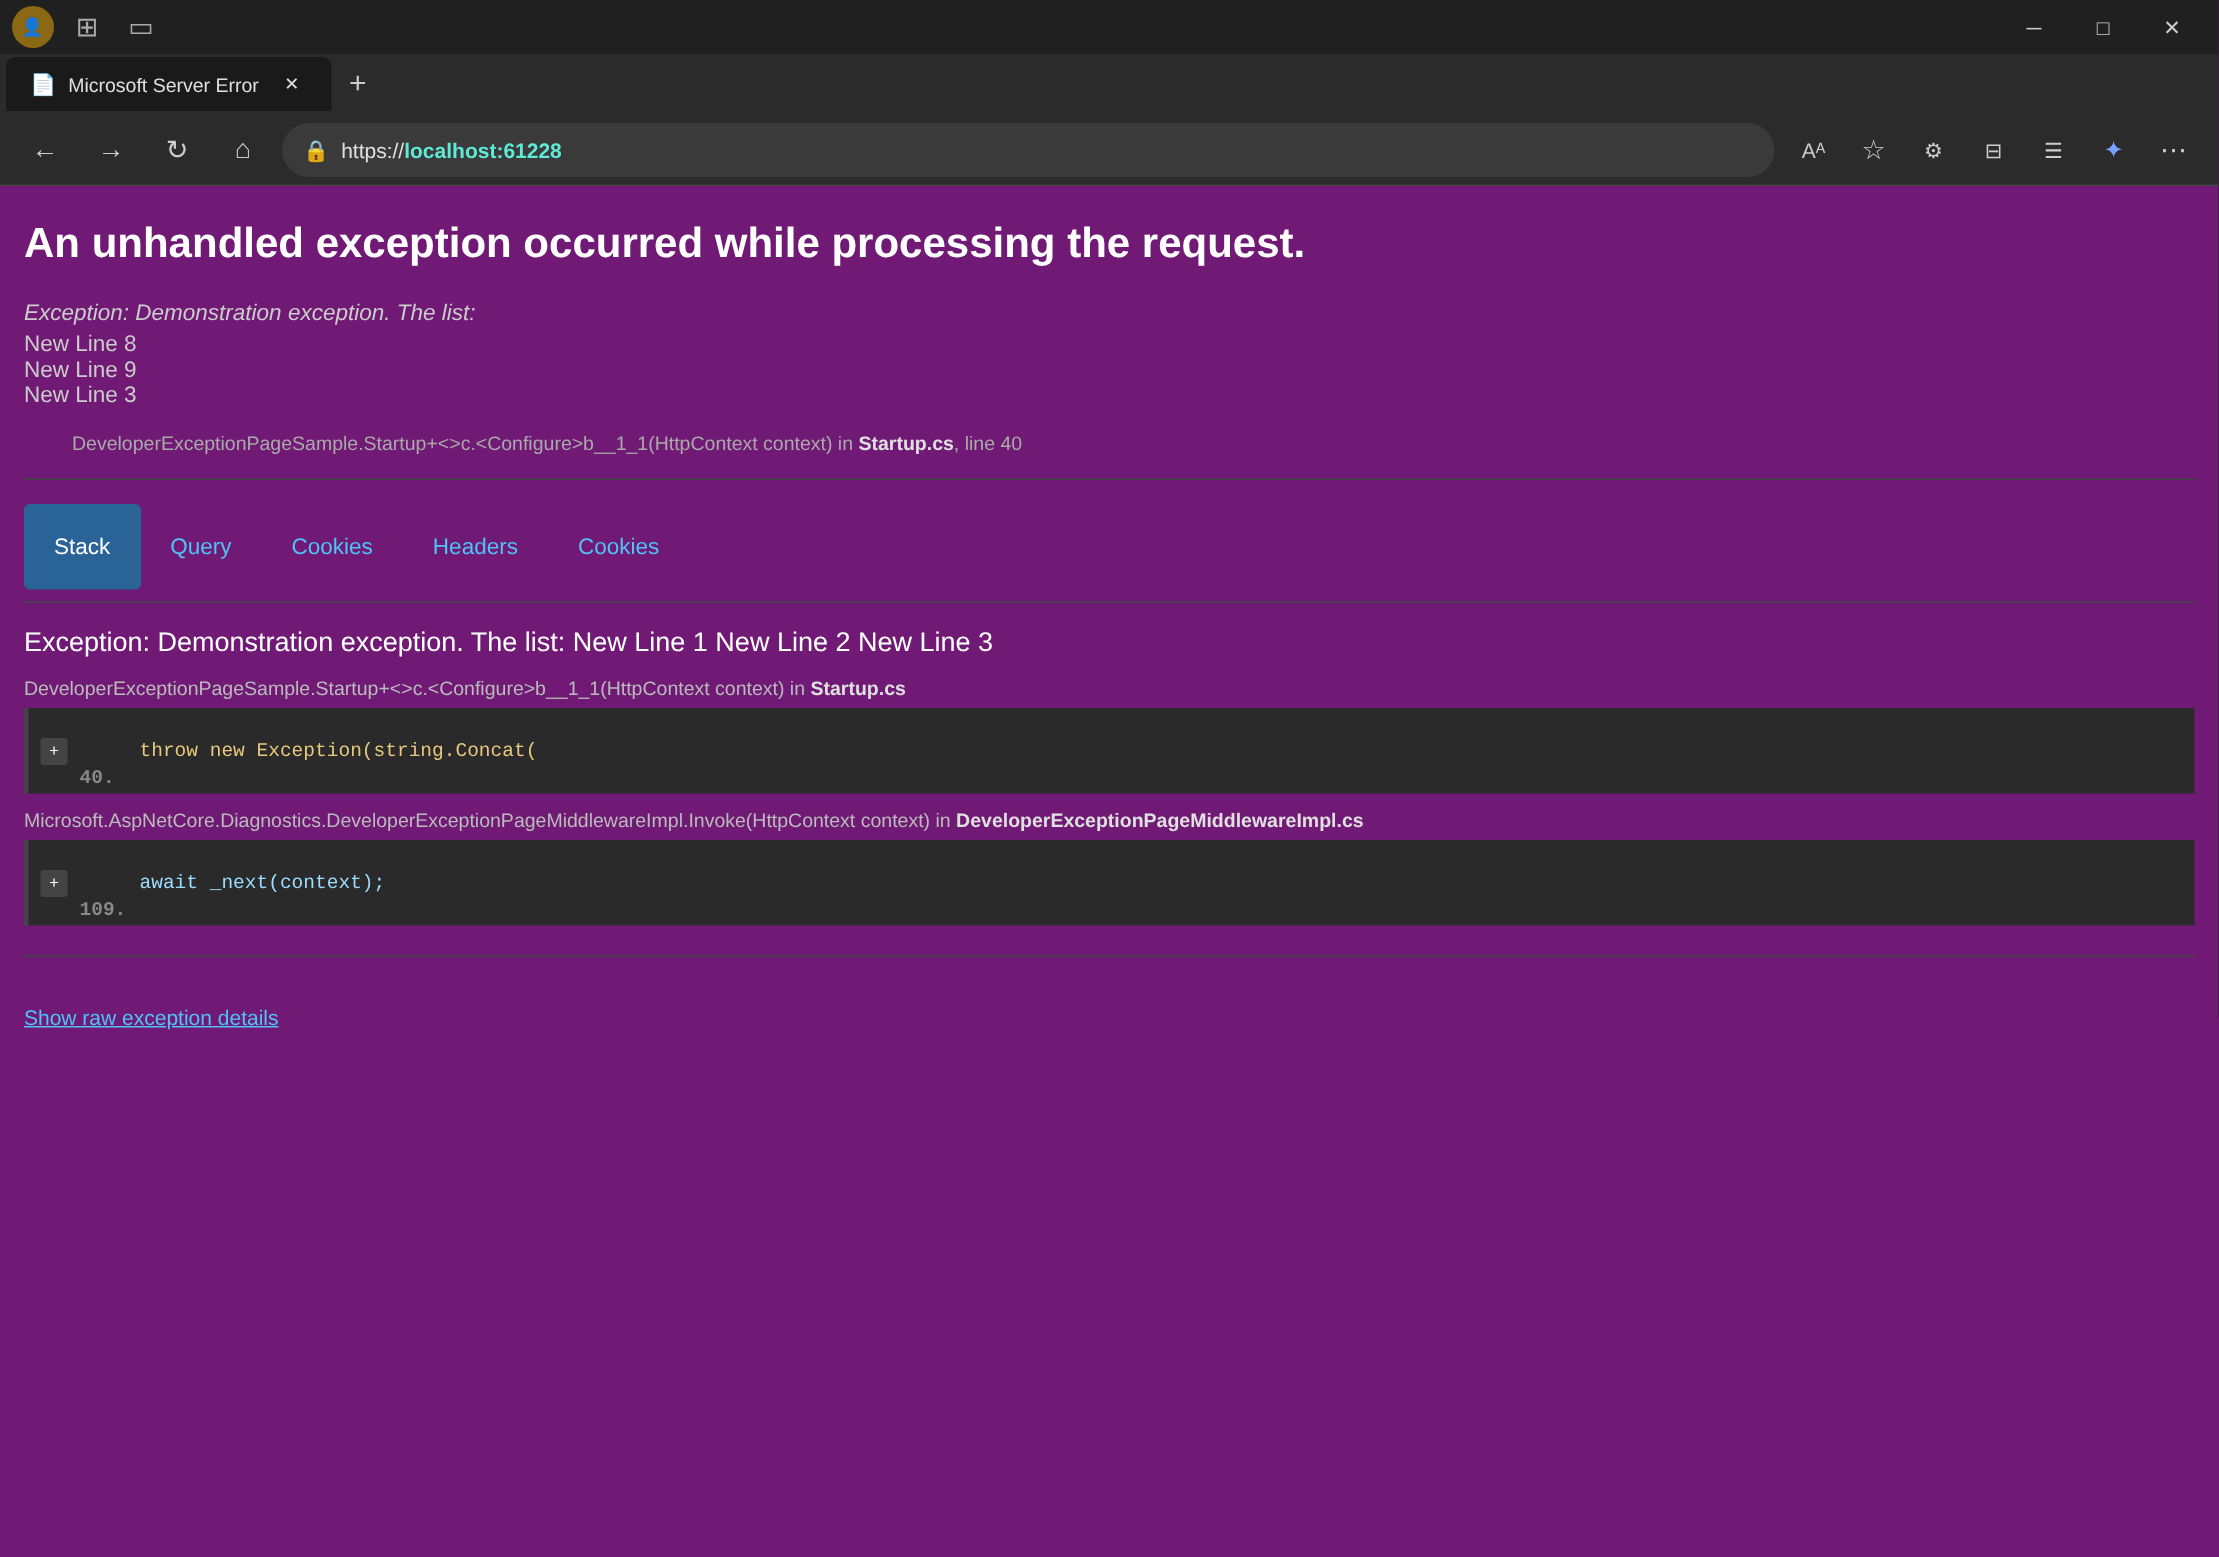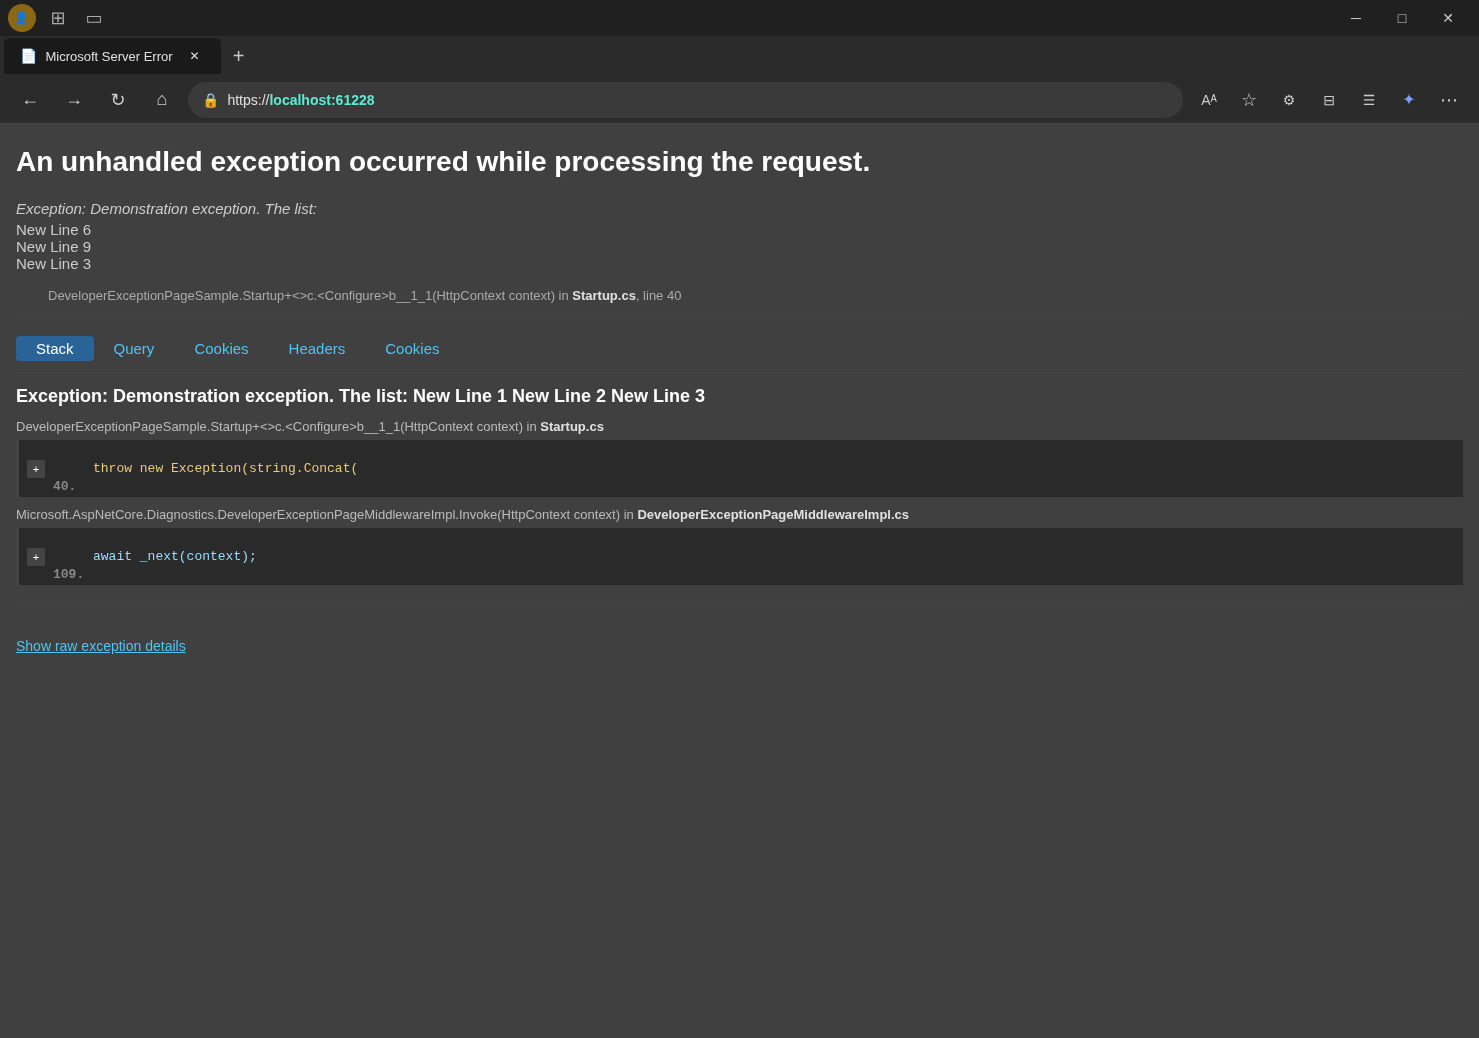--- a/index.html
+++ b/index.html
@@ -21,41 +21,41 @@
 
     .nav-bar { display: flex; align-items: center; height: 48px; background: #2b2b2b; padding: 0 12px; gap: 8px; border-bottom: 1px solid #444; }
     .nav-btn { width: 36px; height: 36px; display: flex; align-items: center; justify-content: center; background: transparent; border: none; color: #ccc; font-size: 18px; cursor: pointer; border-radius: 50%; }
     .address-bar { flex: 1; display: flex; align-items: center; background: #3a3a3a; border-radius: 20px; height: 36px; padding: 0 14px; gap: 8px; }
     .address-bar-lock { color: #aaa; font-size: 14px; }
     .address-text { color: #e0e0e0; font-size: 14px; flex: 1; }
     .address-text span { color: #5eead4; font-weight: 600; }
     .nav-actions { display: flex; gap: 4px; }
 
     
-    .page-content { background: #404040; padding: 20px 16px; height: calc(1038px - 36px - 40px - 48px); overflow-y: auto; }
+    .page-content { background: #701a75; padding: 20px 16px; height: calc(1038px - 36px - 40px - 48px); overflow-y: auto; }
 
     .main-heading { font-size: 28px; font-weight: bold; color: #fff; margin-bottom: 20px; line-height: 1.3; }
 
     .exception-intro { font-size: 15px; color: #ccc; margin-bottom: 4px; font-style: italic; }
     .new-line { font-size: 15px; color: #ccc; }
 
     .stack-location { font-size: 13px; color: #aaa; margin: 16px 0 0 32px; }
     .stack-location strong { color: #e0e0e0; font-weight: 700; }
 
     .divider { border: none; border-top: 1px solid #444; margin: 16px 0; }
 
     
     .tabs { display: flex; gap: 0; margin-bottom: 0; }
-    .tab-item { padding: 4px 20px; font-size: 15px; cursor: pointer; border-radius: 4px 4px 0 0; color: #4fc3f7; background: transparent; border: none; }
+    .tab-item { padding: 20px 20px; font-size: 15px; cursor: pointer; border-radius: 4px 4px 0 0; color: #4fc3f7; background: transparent; border: none; }
     .tab-item.active { background: #2a6496; color: #fff; border-radius: 4px; }
 
     .tab-divider { border: none; border-top: 1px solid #444; margin: 8px 0 16px 0; }
 
     
-    .exception-title { font-size: 18px; font-weight: bold; color: #fff; margin-bottom: 12px; }
+    .exception-title { font-size: 18px; font-weight: normal; color: #fff; margin-bottom: 12px; }
 
     .stack-entry { font-size: 13px; color: #bbb; margin-left: 0; margin-bottom: 4px; }
     .stack-entry strong { color: #e0e0e0; }
 
     .code-block { background: #1a1a1a; border-left: 3px solid #444; margin: 6px 0 6px 0; }
     .code-line { display: flex; align-items: center; padding: 3px 8px; font-family: 'Consolas', 'Courier New', monospace; font-size: 13px; }
     .code-line.highlight { background: #2a2a2a; }
     .expand-btn { width: 18px; height: 18px; background: #444; color: #fff; font-size: 11px; cursor: pointer; display: flex; align-items: center; justify-content: center; border: none; border-radius: 2px; margin-right: 8px; flex-shrink: 0; }
     .line-num { color: #888; min-width: 40px; font-weight: bold; margin-top: 36px; }
     .code-text { color: #e8c97d; }
@@ -108,21 +108,21 @@
       <button class="nav-btn" style="color:#7b9fff;font-size:16px;">✦</button>
       <button class="nav-btn">⋯</button>
     </div>
   </div>
 </div>
 
 <div class="page-content">
   <h1 class="main-heading">An unhandled exception occurred while processing the request.</h1>
 
   <p class="exception-intro">Exception: Demonstration exception. The list:</p>
-  <p class="new-line">New Line 6</p>
+  <p class="new-line">New Line 8</p>
   <p class="new-line">New Line 9</p>
   <p class="new-line">New Line 3</p>
 
   <p class="stack-location">
     <span>DeveloperExceptionPageSample.Startup+&lt;&gt;c.&lt;Configure&gt;b__1_1(HttpContext context) in </span><strong>Startup.cs</strong><span>, line 40</span>
   </p>
 
   <hr class="divider">
 
   

